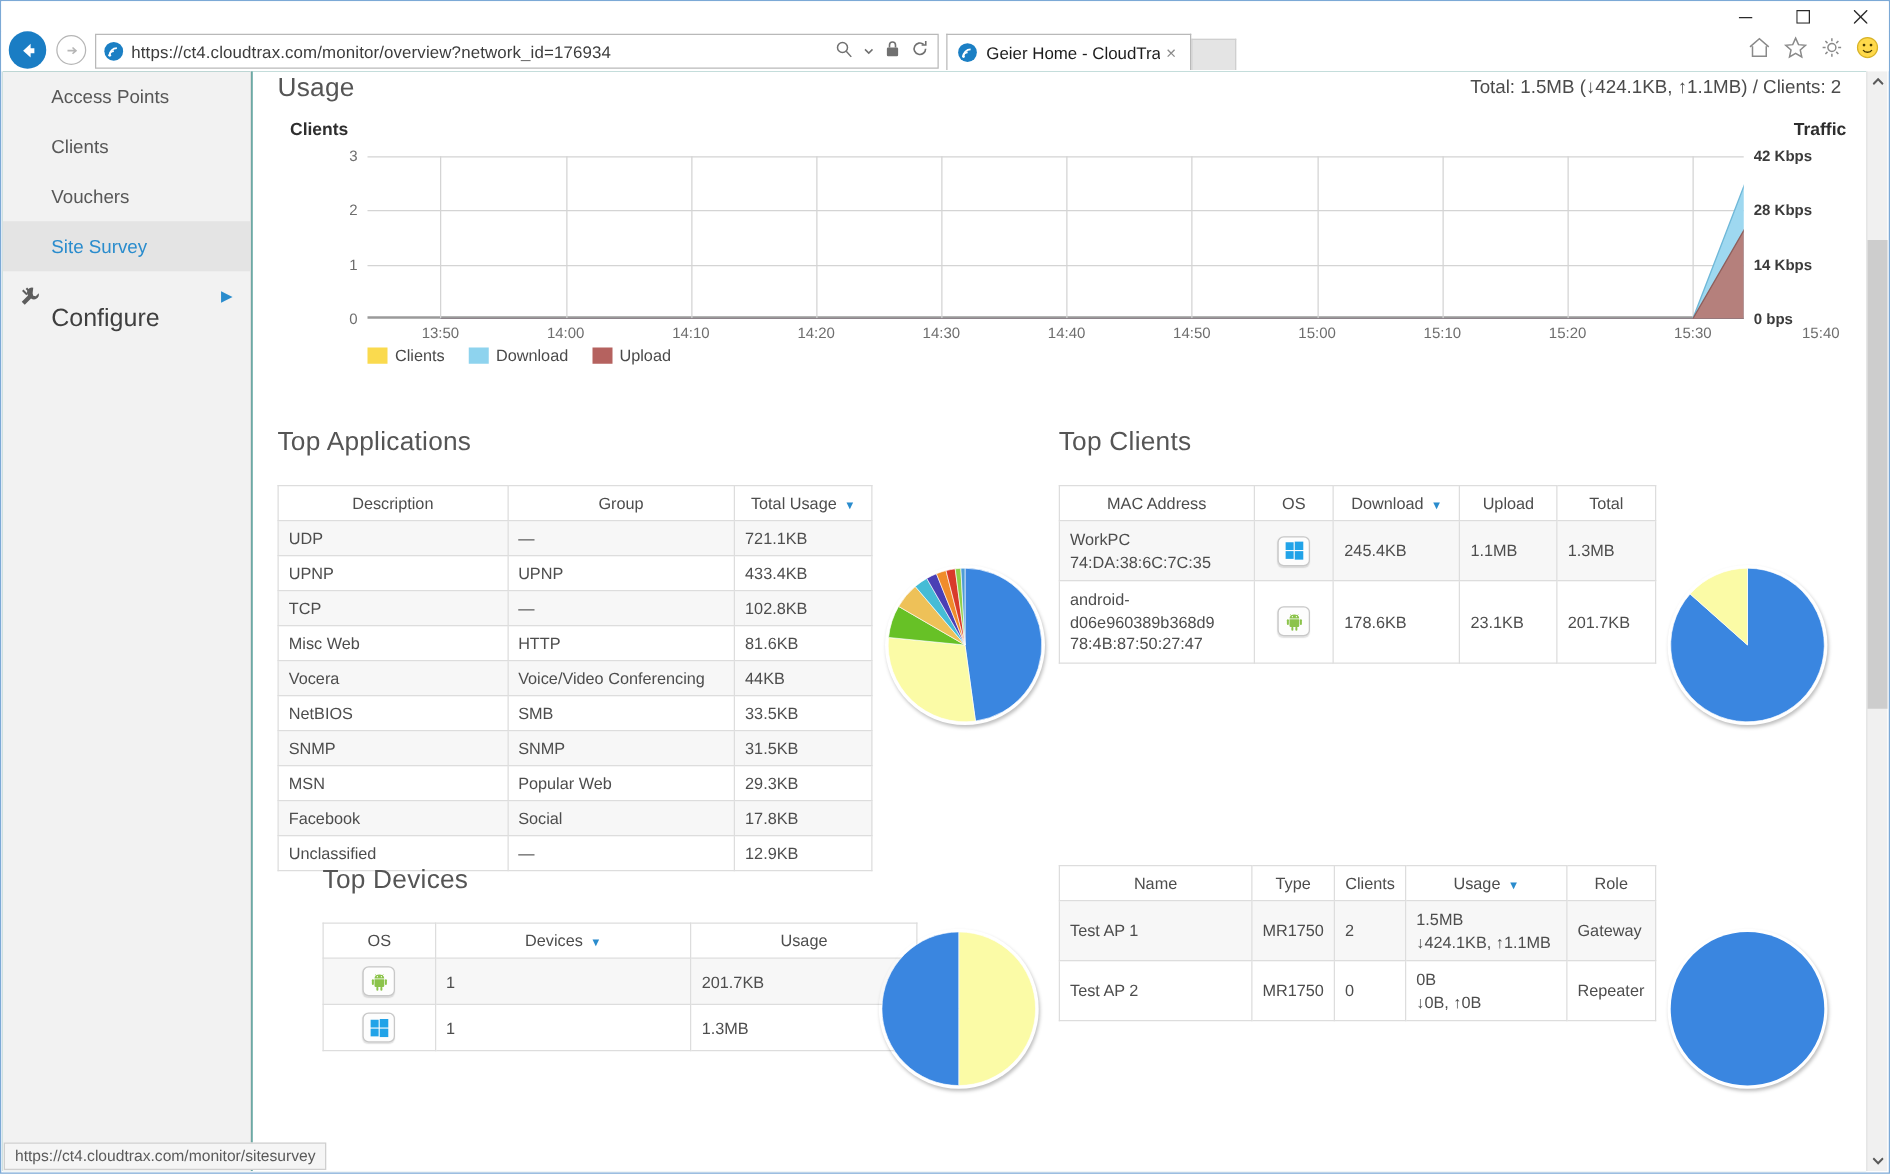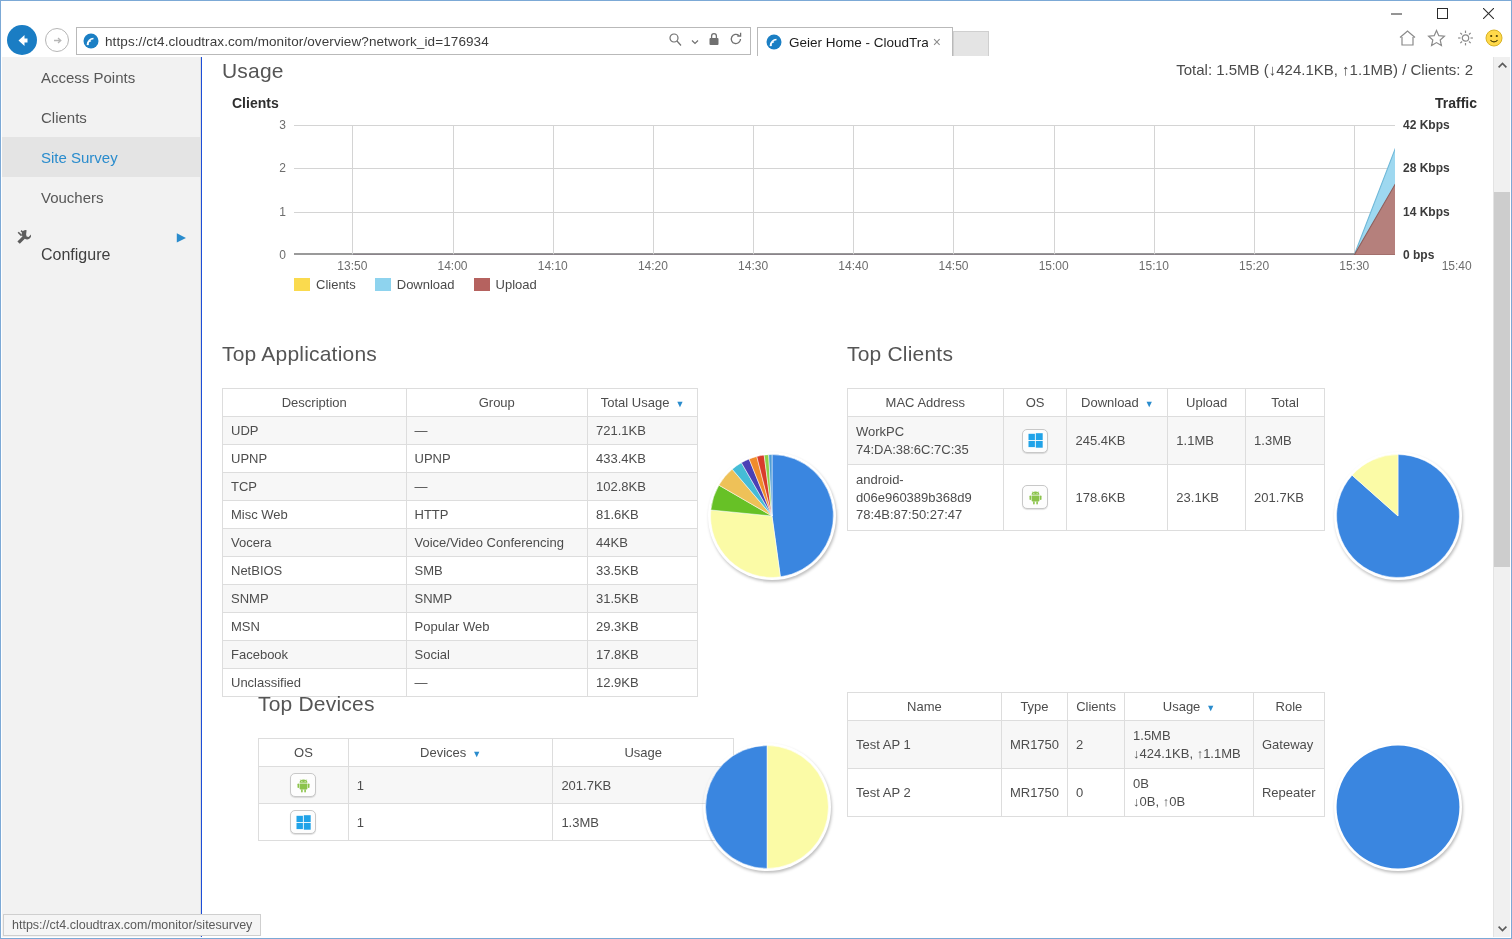--- a/index.html
+++ b/index.html
@@ -89,21 +89,21 @@
   }
   #chrome-icons > span { cursor: pointer; display: flex; }
 
   
   #viewport {
     position: absolute; left: 1px; top: 56px; right: 1px; bottom: 1px;
     background: #fff; overflow: hidden;
   }
   #page {
     position: absolute; left: 0; top: 0; right: 17px; bottom: 0;
-    background: #1d4ed8;
+    background: #0f766e;
   }
 
   
   #sidebar {
     position: absolute; left: 0; top: 0; width: 199px; bottom: 0;
     background: #f2f2f2; border-right: 1px solid #dedede;
   }
   .nav-item {
     height: 40px; display: flex; align-items: center;
     padding-left: 39px; font-size: 15px; color: #575757;
@@ -359,34 +359,34 @@
   <div id="viewport">
     <div id="page">
 
       <div id="sidebar">
         <div class="nav-item">
           <span>Access Points</span>
         </div>
         <div class="nav-item">
           <span>Clients</span>
         </div>
+        <div class="nav-item">
+          <span>Vouchers</span>
+        </div>
         <div class="nav-item active">
           <span>Site Survey</span>
-        </div>
-        <div class="nav-item">
-          <span>Vouchers</span>
         </div>
         <div class="nav-item has-ico">
           <span class="nav-ico">
             <svg width="17" height="17" viewBox="0 0 17 17">
               <path d="M10.6 1.2 a4 4 0 0 0 -4.2 6.2 L1.4 12.4 l2.4 2.4 l5 -5 a4 4 0 0 0 6.2 -4.2 l-2.4 2.4 l-2 -0.5 l-0.5 -2 Z" fill="#5d5d5d"></path>
               <path d="M2.2 3.2 L5.6 6.6 M5.1 1.6 L8.4 5" stroke="#5d5d5d" stroke-width="1.6" fill="none"></path>
             </svg>
           </span>
-          <span style="font-size:16px;color:#3f3f3f;margin-top:36px;">Configure</span>
+          <span style="font-size:20px;color:#3f3f3f;margin-top:36px;">Configure</span>
           <span class="nav-caret">▶</span>
         </div>
       </div>
 
       <div id="content">
 
         <div class="h1" style="position:absolute;left:20px;top:2px;">Usage</div>
         <div class="total-line">Total: 1.5MB (↓424.1KB, ↑1.1MB) / Clients: 2</div>
 
         <div id="usage-chart-wrap">

